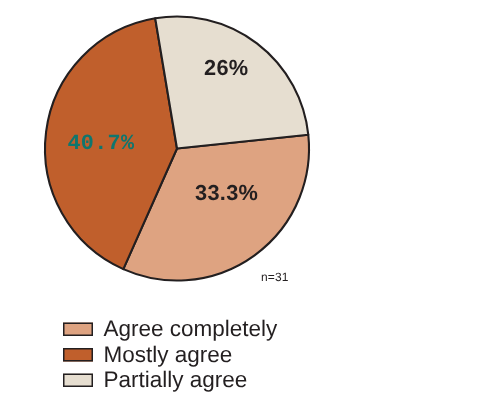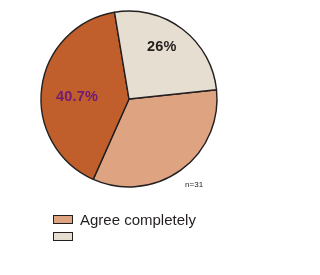--- a/index.html
+++ b/index.html
@@ -12,21 +12,21 @@
     width: 232px;
     height: 275px;
     position: relative;
     overflow: hidden;
     font-family: "Liberation Sans", sans-serif;
     -webkit-font-smoothing: antialiased;
   }
 
   #chart-root {
     position: absolute;
-    left: 16px;
+    left: 5px;
     top: 0;
     width: 232px;
     height: 248px;
   }
 
   
   .pie-area {
     position: absolute;
     left: 0;
     top: 0;
@@ -45,21 +45,22 @@
     position: absolute;
     font-weight: bold;
     letter-spacing: 0.2px;
     white-space: nowrap;
     user-select: none;
   }
   .slice-label.dark {
     color: #231f20;
   }
   .slice-label.light {
-    color: #701a75;
+    color: #0f766e;
+    font-family: Liberation Mono, monospace;
   }
   #label-partially {
     left: 131px;
     top: 38px;
     font-size: 14.5px;
   }
   #label-completely {
     left: 125px;
     top: 121px;
     font-size: 14.5px;
@@ -117,29 +118,35 @@
     <svg class="pie-svg" width="232" height="200" viewBox="0 0 232 200">
       <g id="pie-slices">
           <path d="M 113 99 L 200.52 89.80 A 88 88 0 0 1 77.21 179.39 Z" fill="#dea381" stroke="#231f20" stroke-width="1.4" stroke-linejoin="round"></path>
           <path d="M 113 99 L 77.21 179.39 A 88 88 0 0 1 98.48 12.21 Z" fill="#c05f2c" stroke="#231f20" stroke-width="1.4" stroke-linejoin="round"></path>
           <path d="M 113 99 L 98.48 12.21 A 88 88 0 0 1 200.52 89.80 Z" fill="#e6ded0" stroke="#231f20" stroke-width="1.4" stroke-linejoin="round"></path>
         </g>
     </svg>
 
     <div class="slice-label dark" id="label-partially">26%</div>
 
+    <div class="slice-label dark" id="label-completely">33.3%</div>
 
     <div class="slice-label light" id="label-mostly">40.7%</div>
   </div>
 
   <div id="sample-size">n=31</div>
 
   <div class="legend" id="legend">
       <div class="legend-row">
         <span class="legend-swatch" style="background: rgb(222, 163, 129);"></span>
         <span class="legend-label">Agree completely</span>
       </div>
       <div class="legend-row">
+        <span class="legend-swatch" style="background: rgb(192, 95, 44);"></span>
+        <span class="legend-label">Mostly agree</span>
+      </div>
+      <div class="legend-row">
         <span class="legend-swatch" style="background: rgb(230, 222, 208);"></span>
+        <span class="legend-label">Partially agree</span>
       </div>
     </div>
 
 </div>
 
 </body></html>

